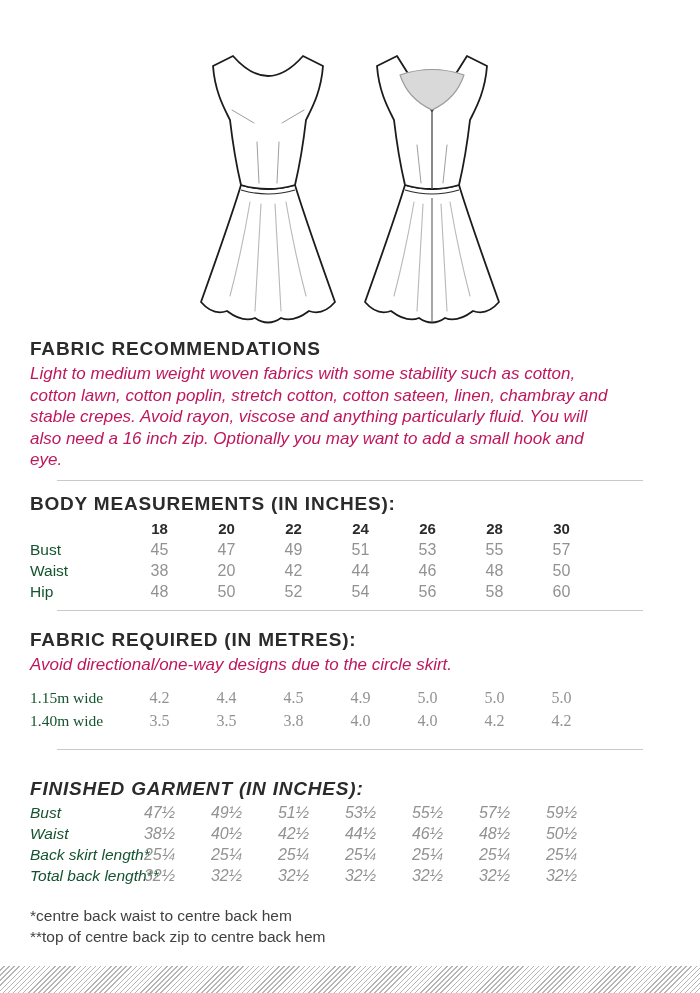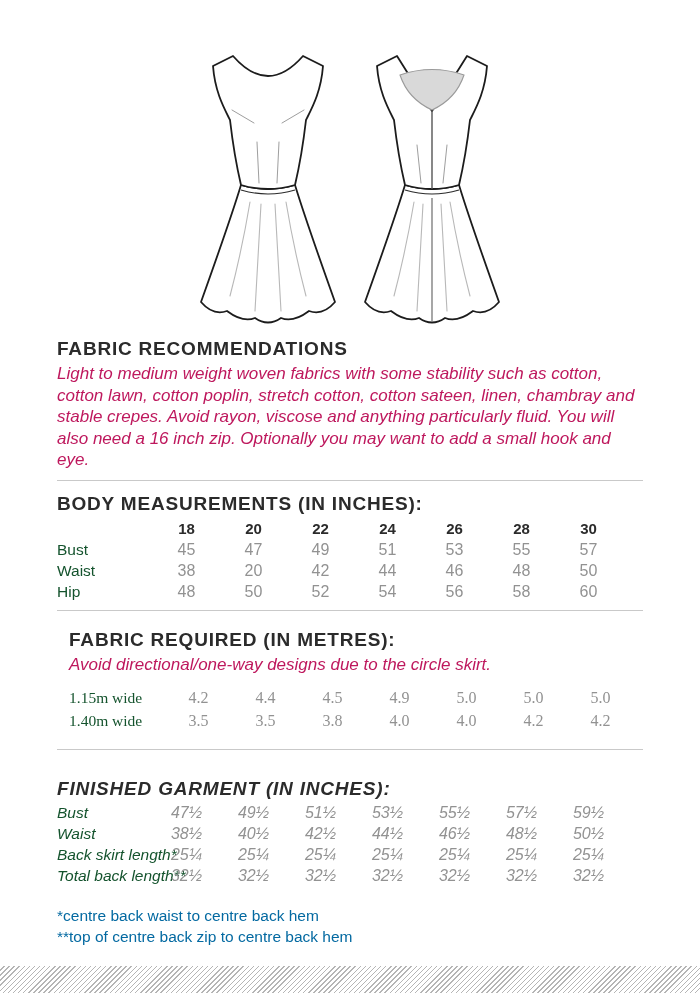--- a/index.html
+++ b/index.html
@@ -2,21 +2,21 @@
 <html><head>
 <meta charset="utf-8">
 <style>
   * { margin:0; padding:0; box-sizing:border-box; }
   html,body { background:#ffffff; }
   body { font-family:"Liberation Sans", sans-serif; }
   .page {
     position:relative; width:700px; height:993px; margin:0 auto;
     background:#ffffff; overflow:hidden;
   }
-  .content { padding:0 57px; }
+  .content { padding:0 30px; }
 
   
   .illustrations {
     margin-top:50px; display:flex; justify-content:center; gap:14px;
   }
 
   
   .section-title {
     font-size:19px; font-weight:700; letter-spacing:0.8px;
     color:#2b2b2b; line-height:22px;
@@ -30,41 +30,41 @@
   }
 
   .divider {
     height:1px; background:#c9c9c9; border:0; margin:0 57px;
   }
   .d1 { margin-top:9px; }
   .d2 { margin-top:8px; }
   .d3 { margin-top:17px; }
 
   .sec-body { margin-top:12px; }
-  .sec-fabric { margin-top:18px;margin-left:12px; }
+  .sec-fabric { margin-top:18px; }
   .sec-finished { margin-top:28px;font-style:italic; }
 
   
   .mtable { margin-top:4px; }
   .trow { display:grid; grid-template-columns:96px repeat(7,67px); align-items:baseline; }
   .trow .tlabel {
     font-size:15.5px; color:#14532d; line-height:21px; white-space:nowrap;
   }
   .trow .tcell {
     font-size:16px; color:#929292; line-height:21px; text-align:center;
   }
   .sizes-row .tcell {
     font-size:15px; font-weight:700; color:#2b2b2b; line-height:20px;
   }
   .fabric-table { margin-top:11px; }
   .fabric-table .trow .tlabel, .fabric-table .trow .tcell { line-height:23px;font-family:Liberation Serif, serif; }
   .finished-table { margin-top:2px; }
 
   .footnotes { margin-top:19px; }
-  .footnotes p { font-size:15.5px; line-height:21px; color:#0369a1; }
+  .footnotes p { font-size:15.5px; line-height:21px; color:#404040; }
 
   
   .footer {
     position:absolute; left:57px; right:57px; bottom:40px; height:64px;
   }
   .website {
     position:absolute; left:0; bottom:4px; font-size:15px; color:#9b9b9b;
     text-decoration:none;
   }
   .copyright {

